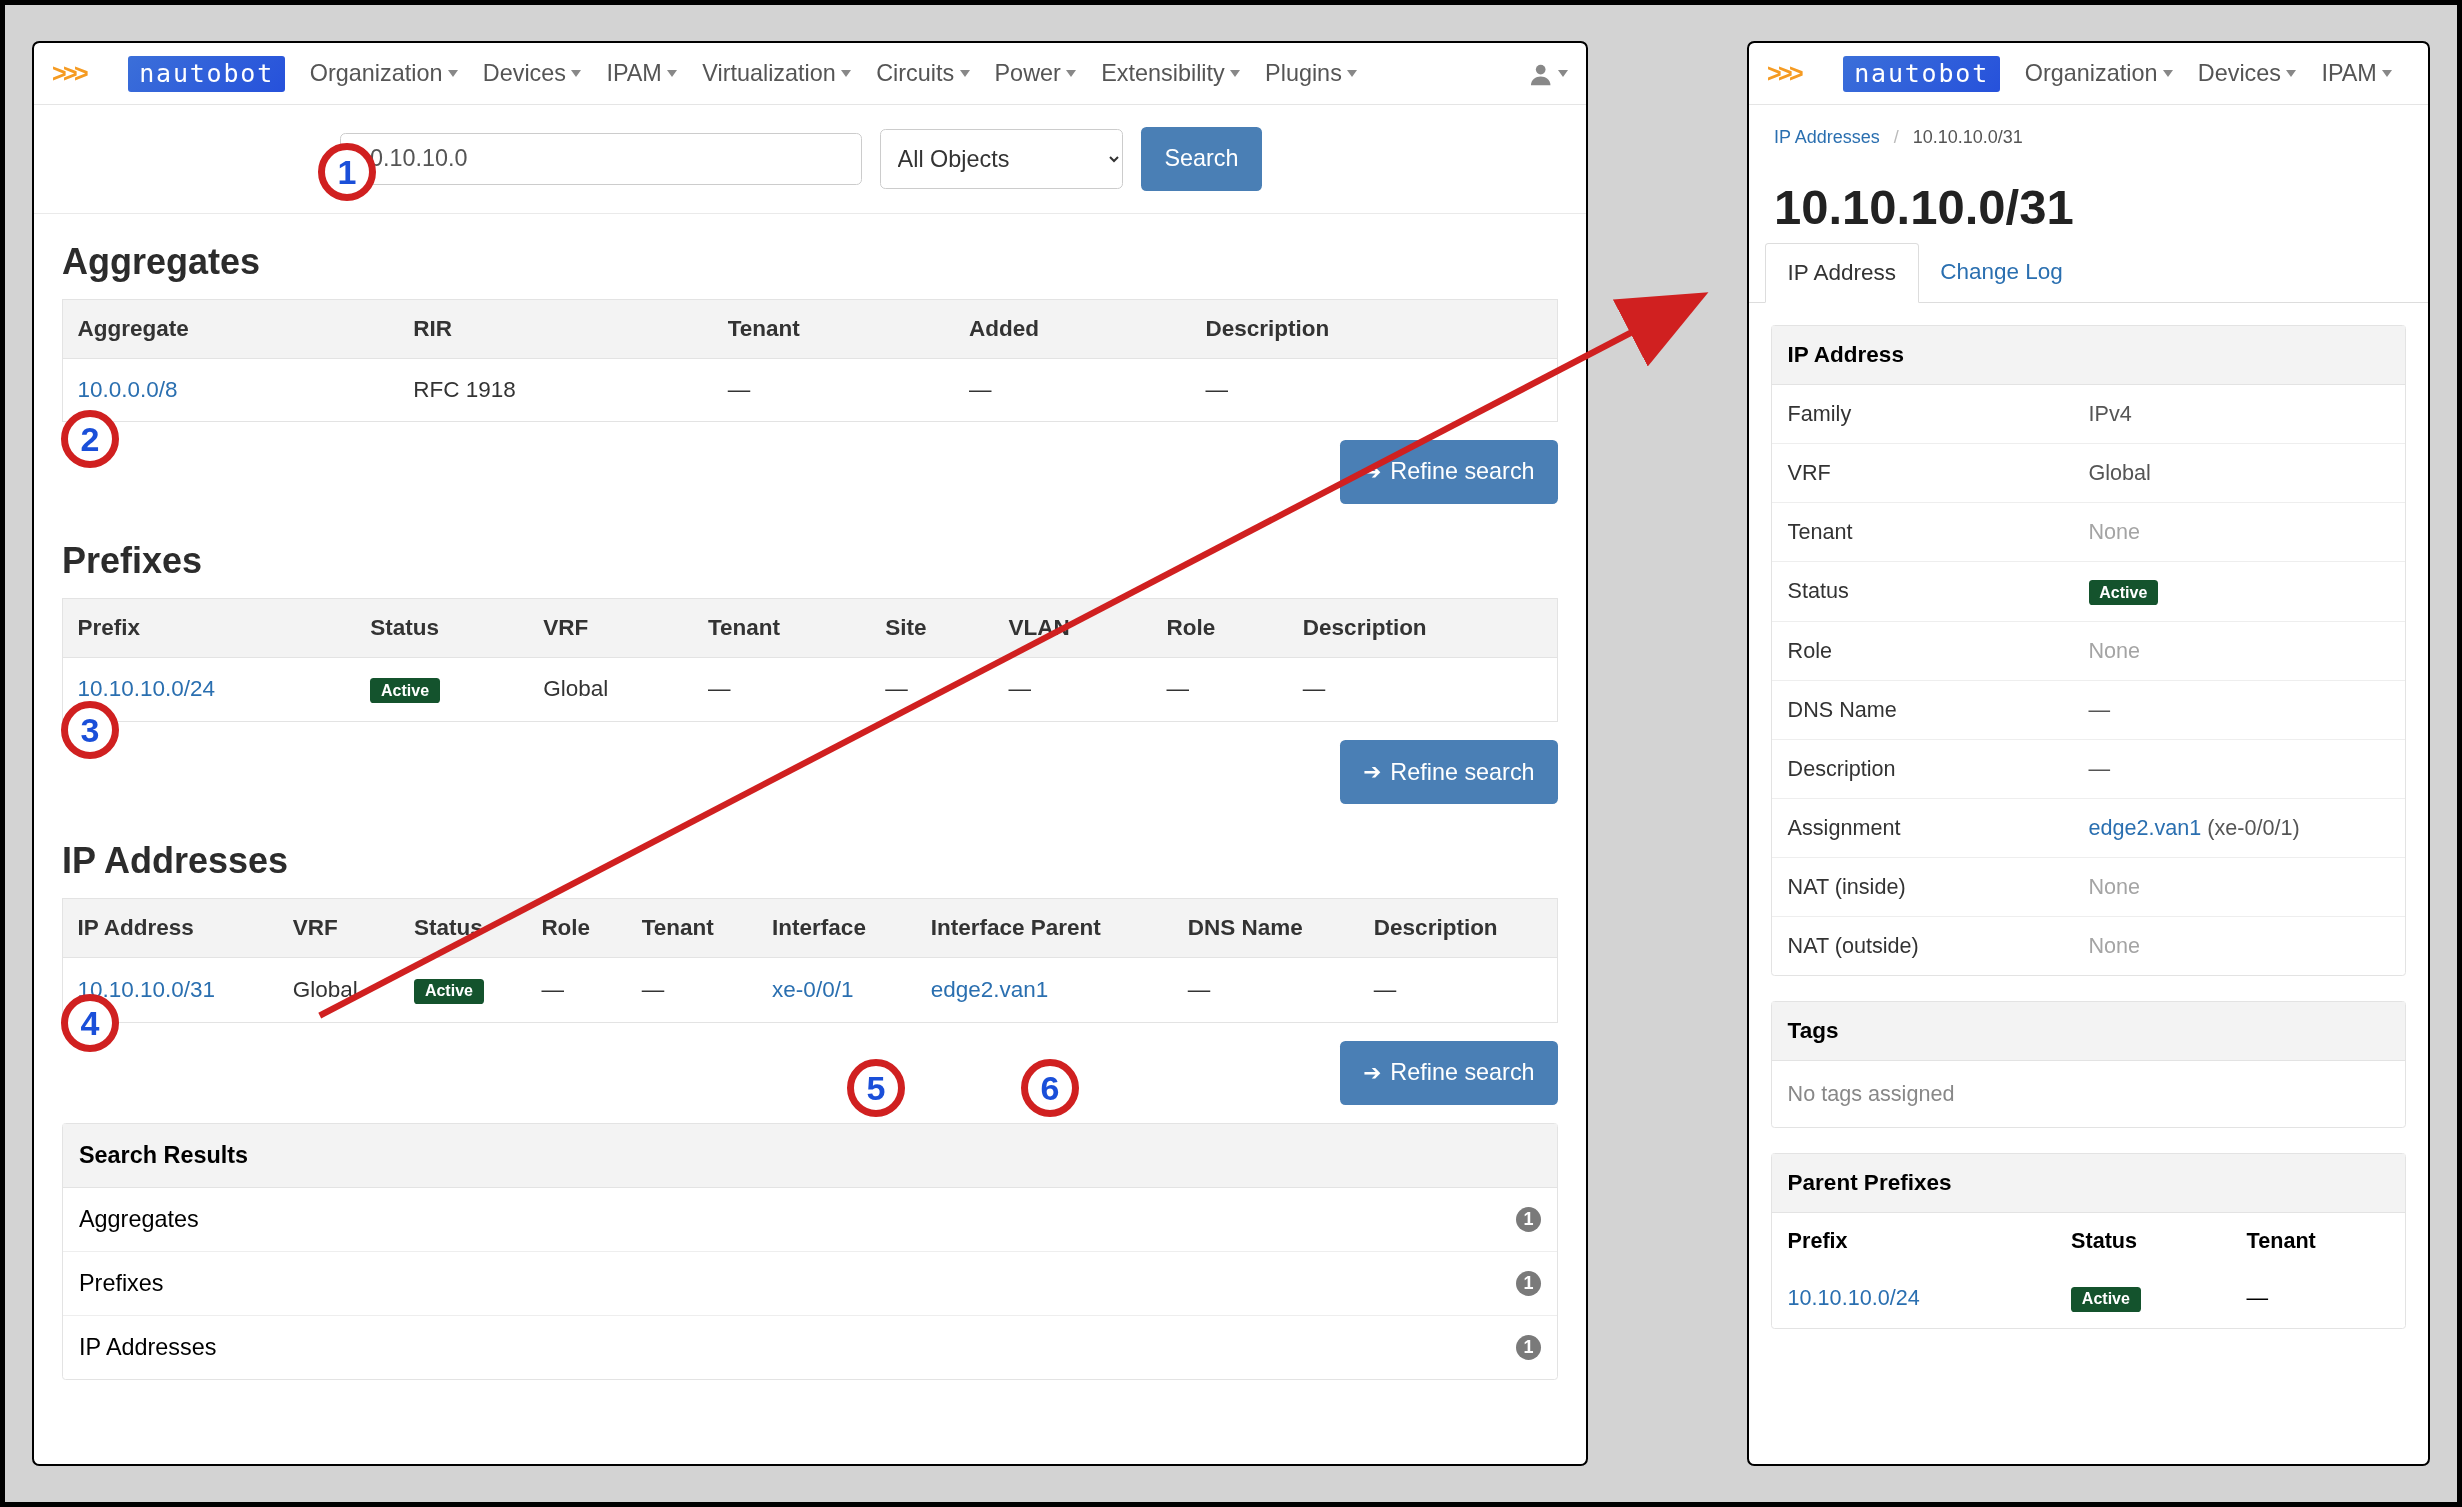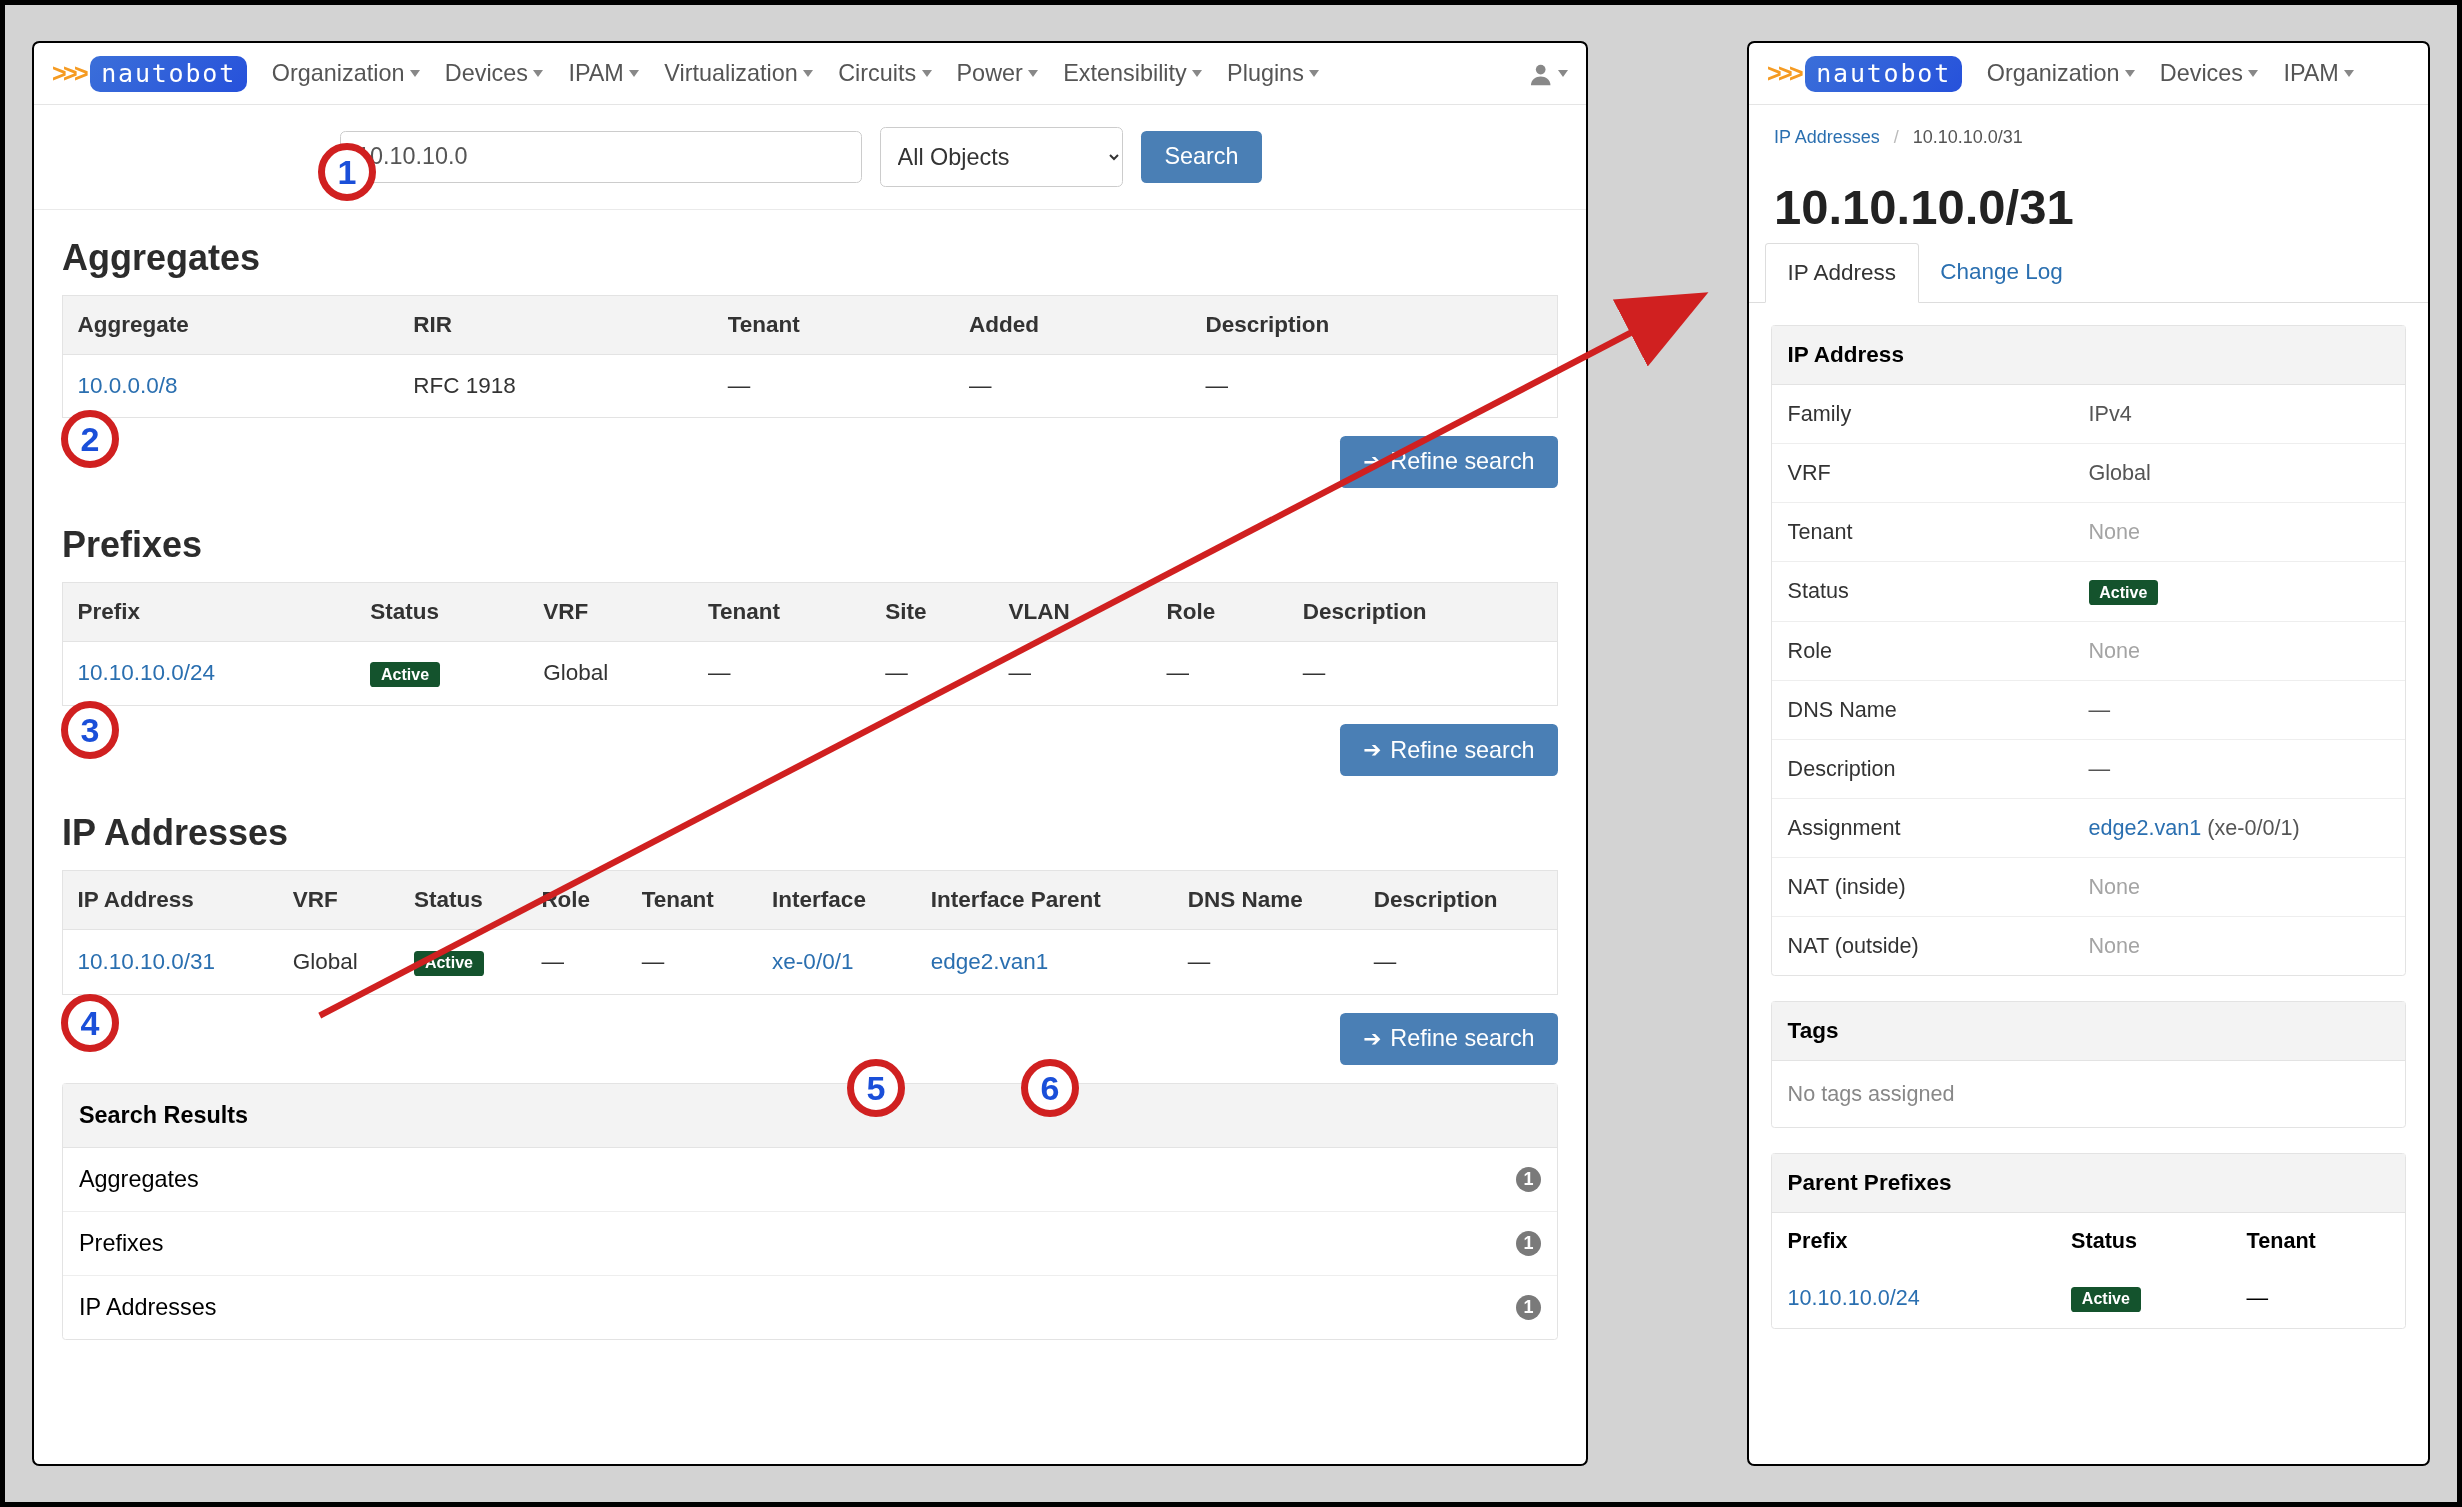--- a/index.html
+++ b/index.html
@@ -7,31 +7,31 @@
 .outer-frame { border: 5.4px solid #000; background: #d3d3d3; width: 2462px; height: 1507px; padding: 36px 27px; position: relative; }
 .panels { display: flex; gap: 45px; height: 100%; }
 .panel { background: #fff; border: 2.7px solid #000; border-radius: 7.2px; overflow: hidden; display: flex; flex-direction: column; }
 .panel-left { flex: 0 0 1556px; }
 .panel-right { flex: 0 0 683px; margin-left: auto; }
 
 
 .navbar { display: flex; align-items: center; padding: 12.6px 18px; border-bottom: 0.9px solid #e5e5e5; gap: 25px; font-size: 23.4px; color: #555; }
 .brand { display: flex; align-items: center; gap: 5.4px; }
 .brand-chevron { color: #f59b22; font-size: 25px; letter-spacing: -3.6px; font-weight: bold; }
-.brand-badge { background: linear-gradient(135deg, #3b6fd9 0%, #2651db 100%); color: #fff; padding: 3.6px 10.8px; border-radius: 10px; font-family: monospace; font-size: 25px; letter-spacing: 1.8px; }
+.brand-badge { background: linear-gradient(135deg, #3b6fd9 0%, #2651db 100%); color: #fff; padding: 3.6px 10.8px; border-radius: 3px; font-family: monospace; font-size: 25px; letter-spacing: 1.8px; margin-left: 38px; }
 .nav-item { display: inline-flex; align-items: center; gap: 5.4px; cursor: pointer; white-space: nowrap; }
 .caret { display: inline-block; width: 0; height: 0; border-left: 5.4px solid transparent; border-right: 5.4px solid transparent; border-top: 7.2px solid #888; }
 .nav-user { margin-left: auto; color: #888; }
 
 
 .search-row { display: flex; align-items: center; gap: 18px; padding: 21.6px 18px 21.6px 306px; border-bottom: 0.9px solid #eaeaea; }
 .search-input { flex: 0 0 522px; height: 52px; border: 0.9px solid #ccc; border-radius: 5.4px; padding: 0 16px; font-size: 23.4px; color: #555; }
 .select-wrap { flex: 0 0 243px; }
 .search-select { width: 100%; height: 60px; border: 0.9px solid #ccc; border-radius: 5.4px; padding: 0 12.6px; font-size: 23.4px; color: #333; background: #fff; }
-.btn { display: inline-flex; align-items: center; justify-content: center; height: 52px; padding: 0 23.4px; background: #4a7fb5; color: #fff; border: none; border-radius: 5.4px; font-size: 23.4px; cursor: pointer; gap: 9px; }
+.btn { display: inline-flex; align-items: center; justify-content: center; height: 64px; padding: 0 23.4px; background: #4a7fb5; color: #fff; border: none; border-radius: 5.4px; font-size: 23.4px; cursor: pointer; gap: 9px; }
 .btn-search { background: #4a7fb5; }
 .btn-refine { background: #4a7fb5; }
 
 
 .content { padding: 0 28px; overflow-y: auto; flex: 1; }
 .section-title { font-size: 36px; font-weight: 600; color: #2c2c2c; padding: 27px 0 16px; }
 .tbl { width: 100%; border-collapse: collapse; border: 0.9px solid #e3e3e3; }
 .tbl th { text-align: left; background: #f3f3f3; padding: 16px 14.4px; font-size: 22.5px; font-weight: 600; color: #333; border-bottom: 0.9px solid #e3e3e3; margin-left: 32px; }
 .tbl td { padding: 18px 14.4px; font-size: 22.5px; color: #333; border-bottom: 0.9px solid #eee; }
 .tbl tbody tr:last-child td { border-bottom: none; }

